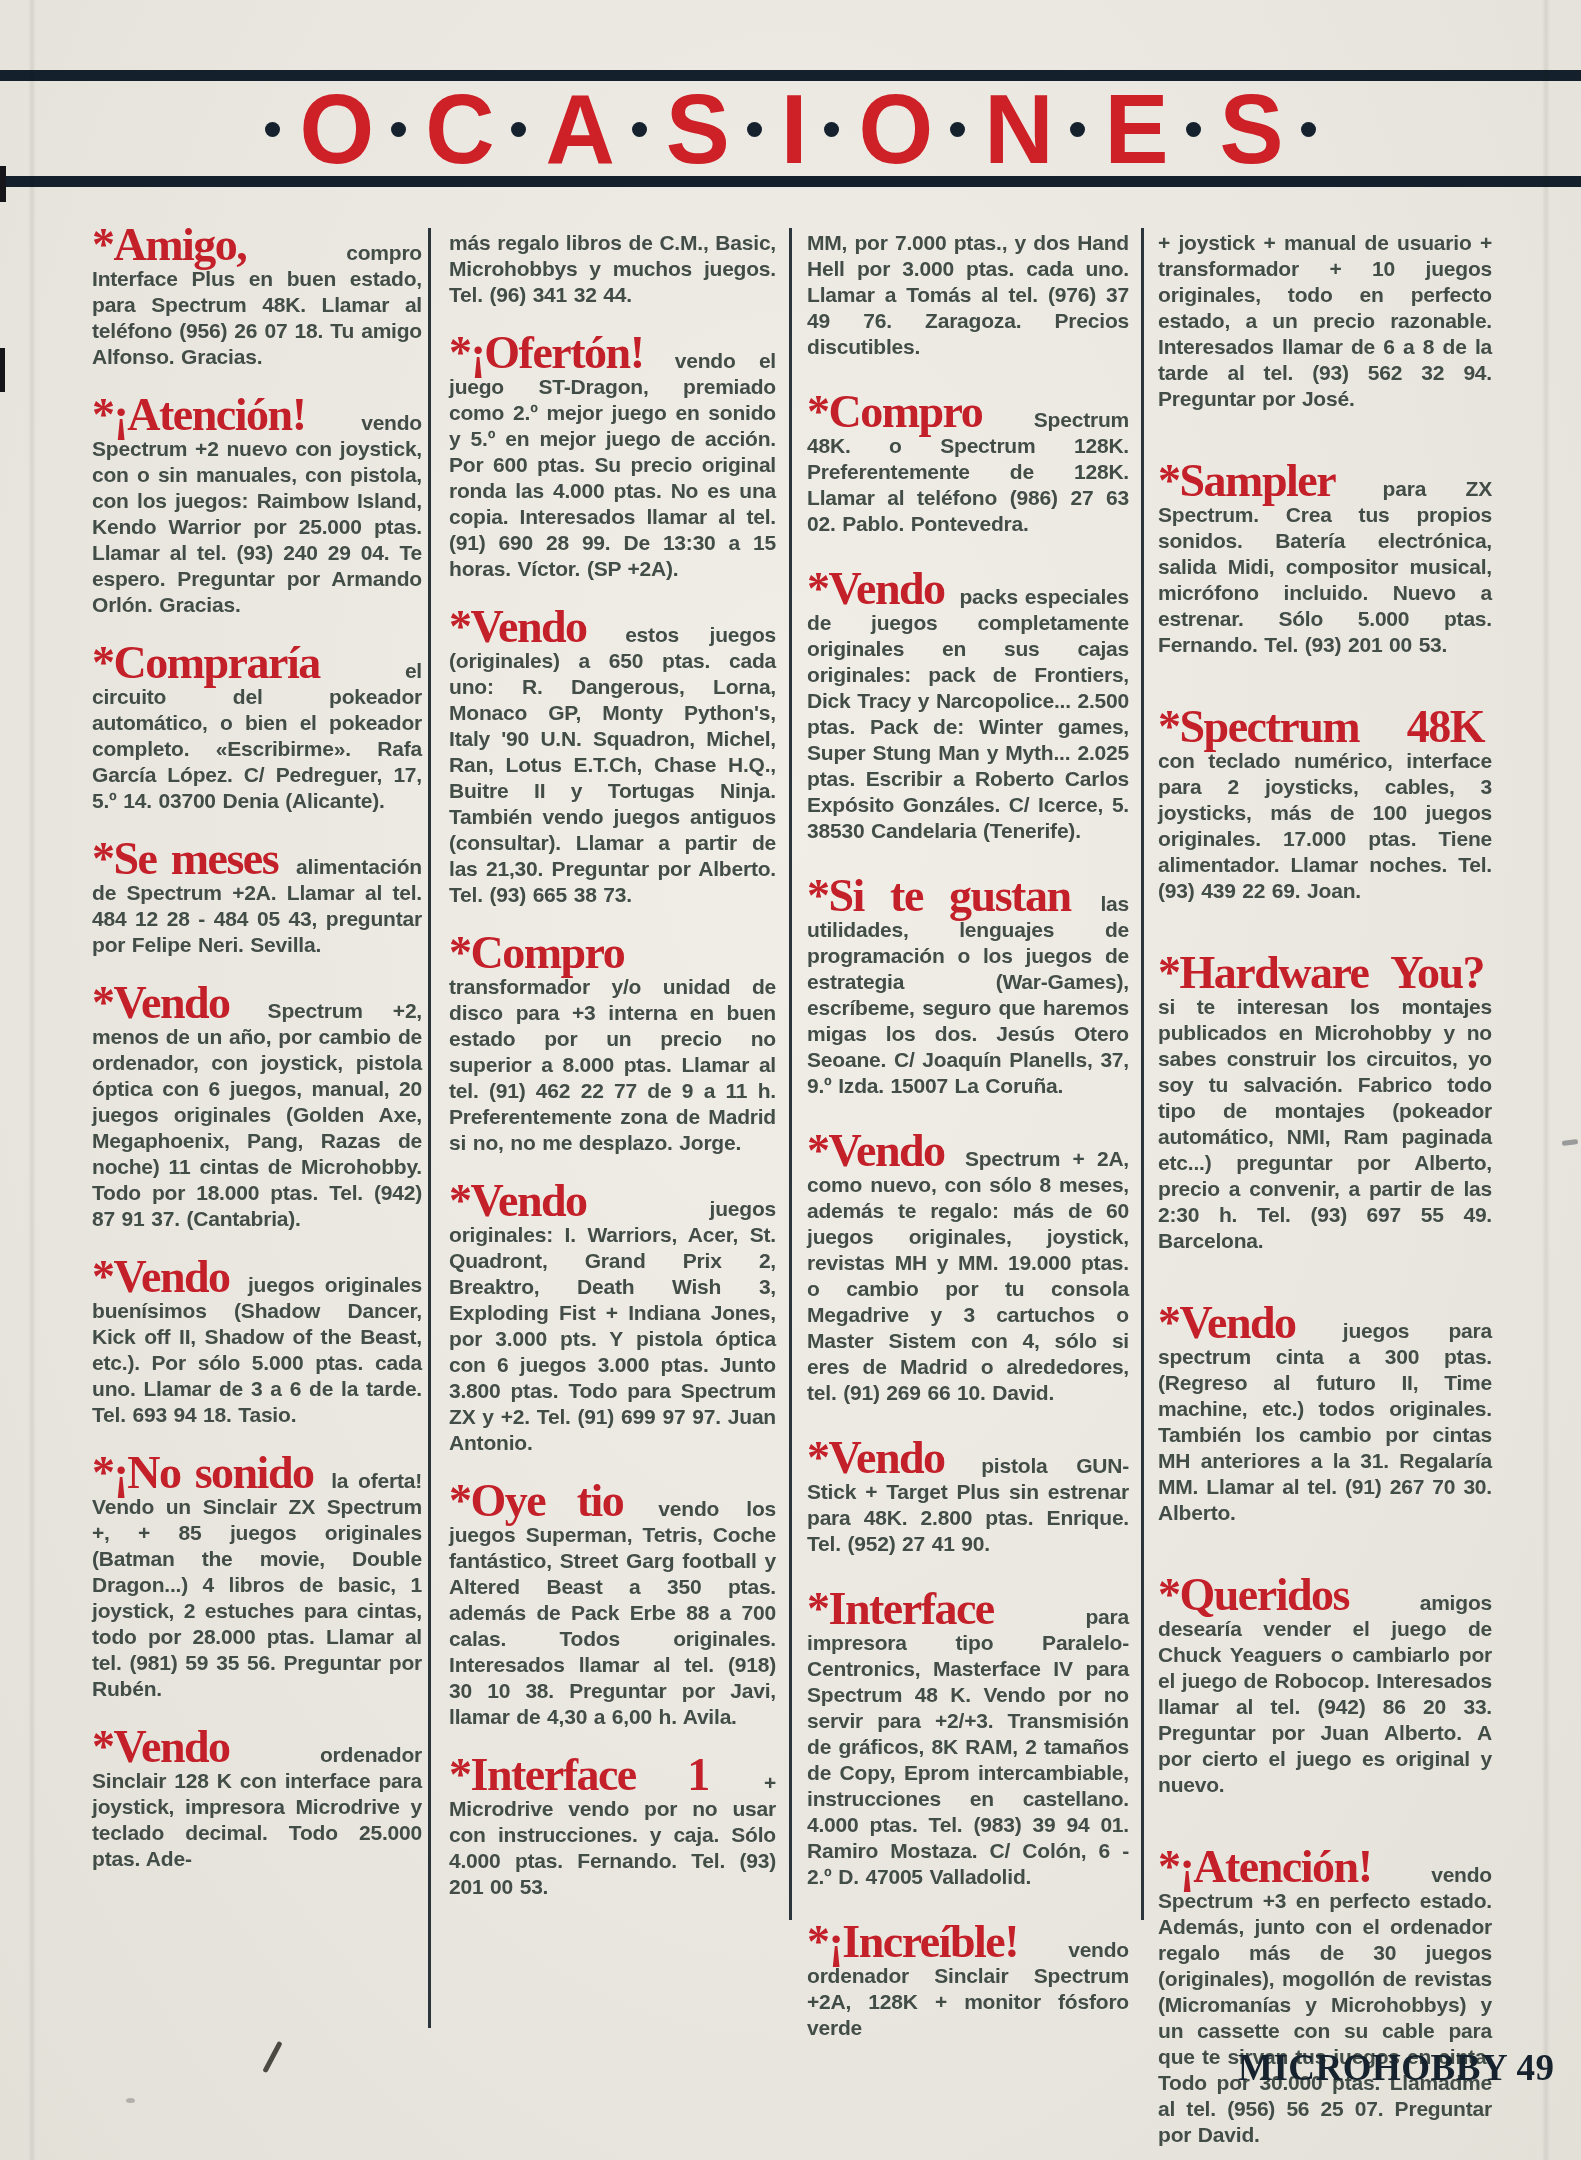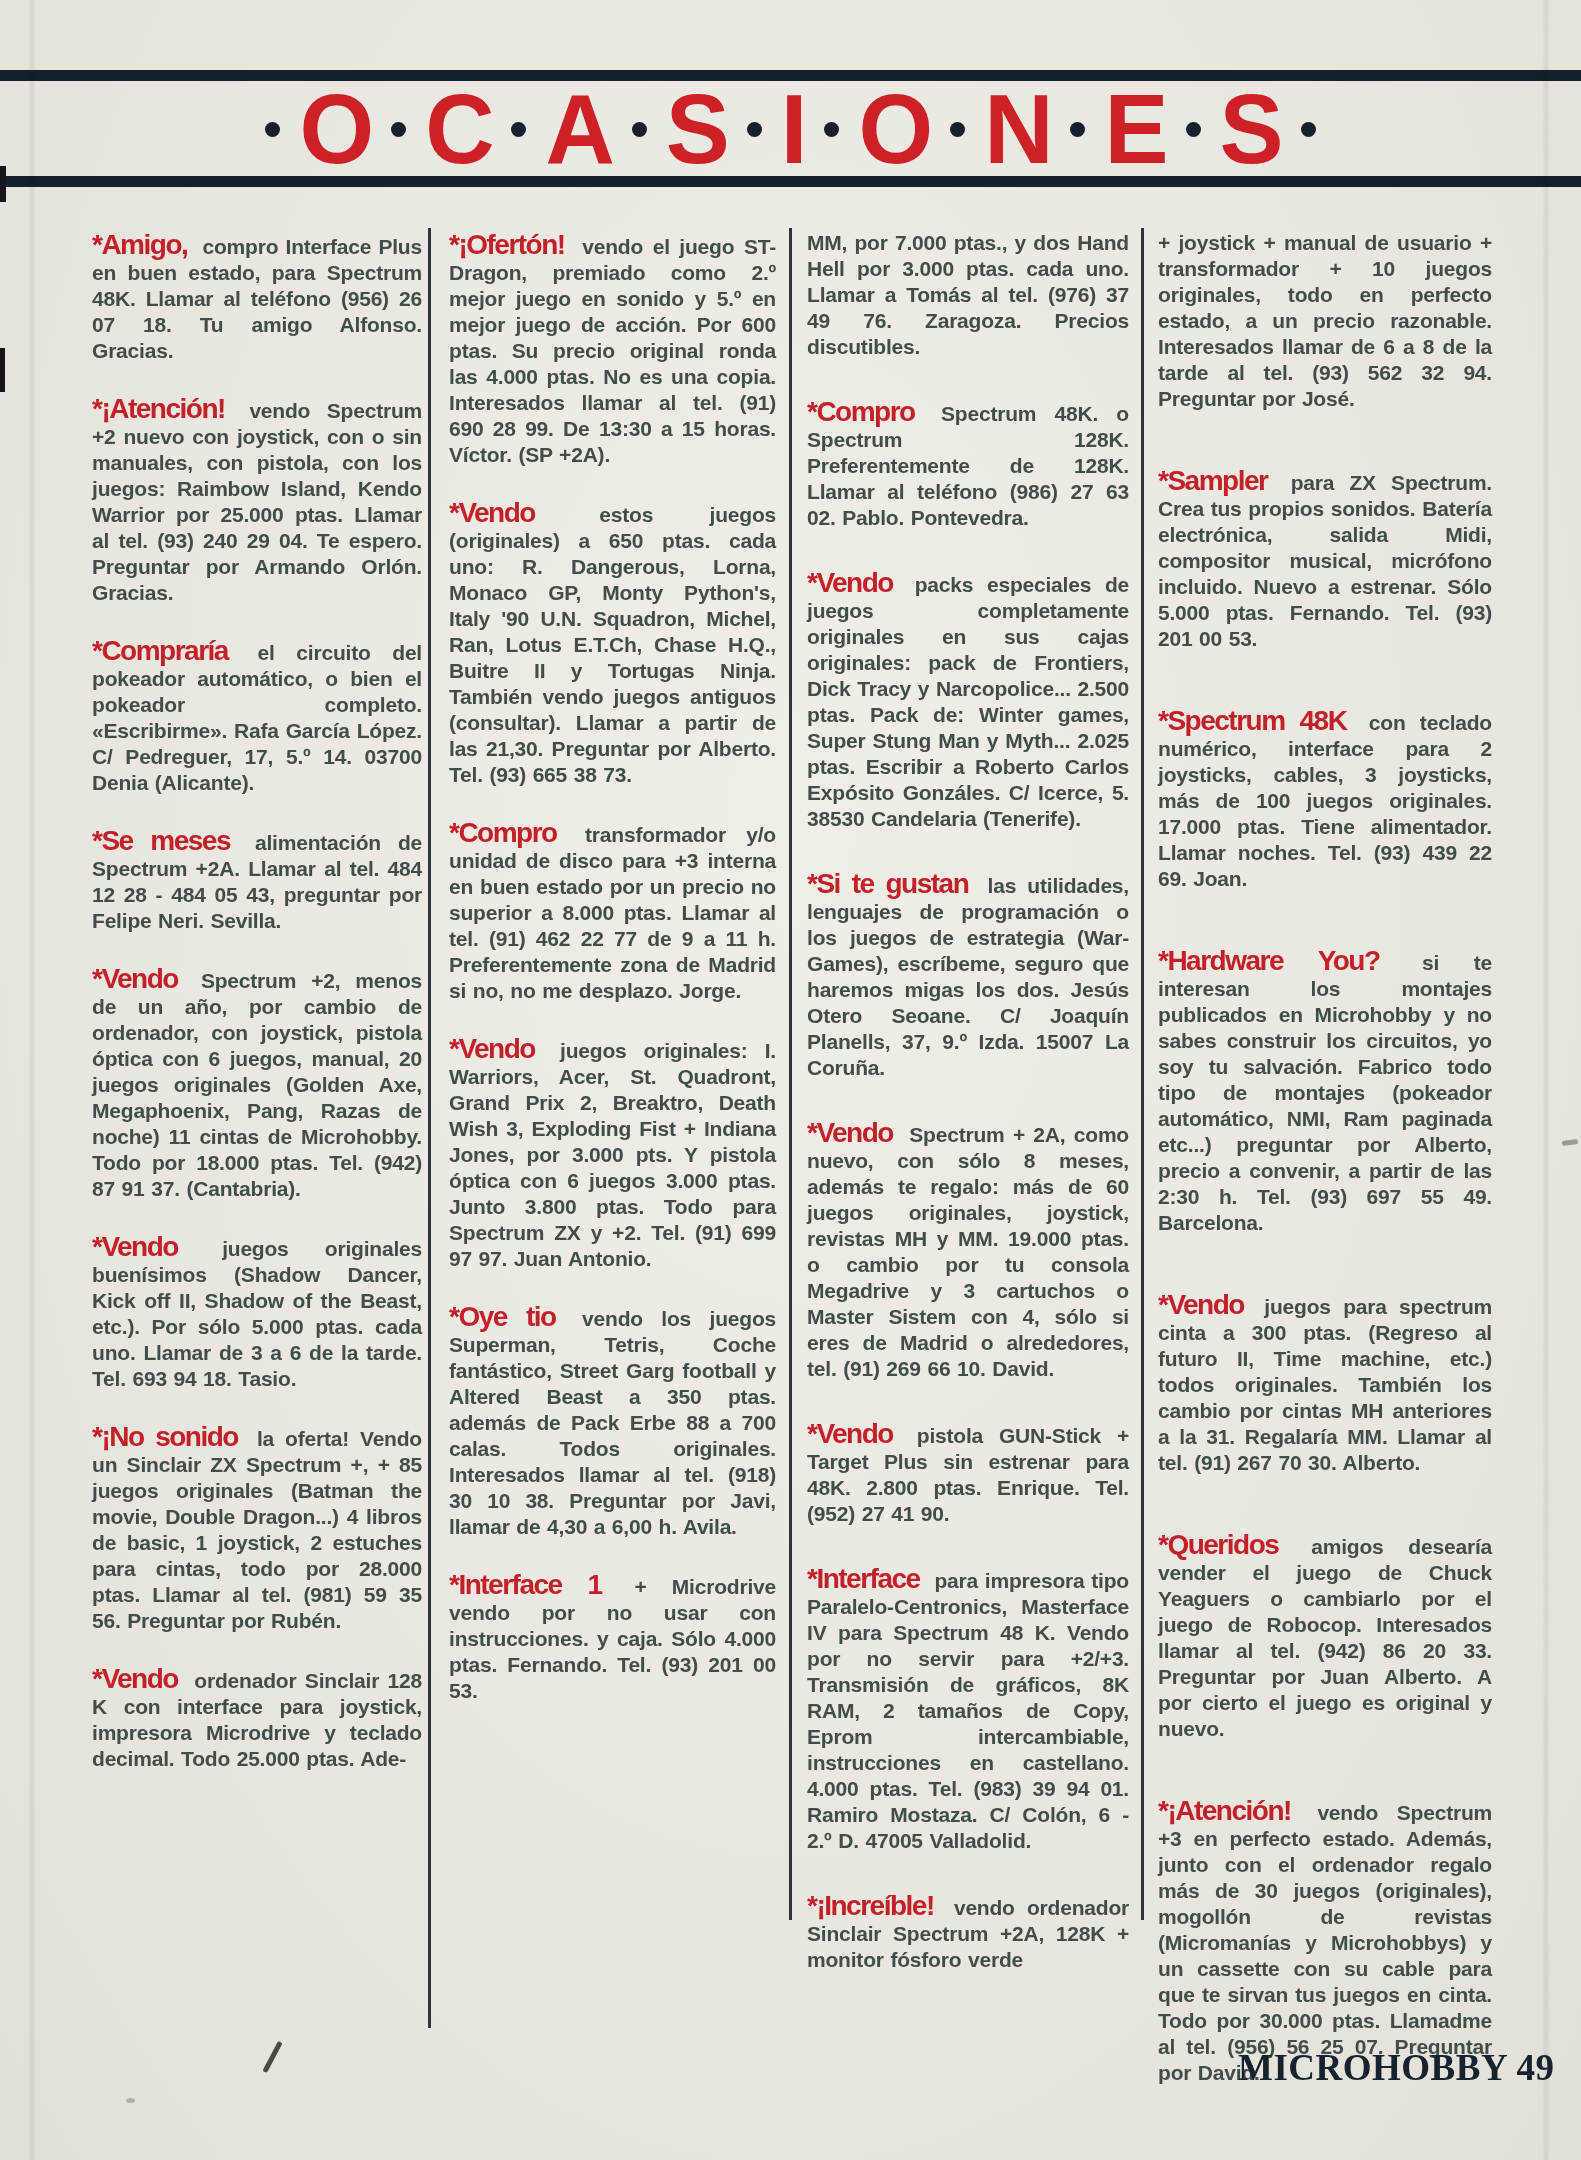--- a/index.html
+++ b/index.html
@@ -20,22 +20,22 @@
   .col3{left:807px;width:322px;}
   .col4{left:1158px;width:334px;}
   .divider{position:absolute;top:228px;width:3px;background:#2c343c;}
   .d1{left:428px;height:1800px;}
   .d2{left:789px;height:1692px;}
   .d3{left:1141px;height:1692px;}
   .ad{margin:0 0 30px 0;text-align:justify;color:#434d48;font-size:21px;
     line-height:26px;font-weight:600;letter-spacing:-0.2px;word-spacing:1px;}
   .col3 .ad{margin-bottom:37px;}
   .col4 .ad{margin-bottom:54px;}
-  .lead{font-size:28px;font-weight:bold;color:#c32029;line-height:30px;
-    letter-spacing:-1.5px;padding-right:8px;white-space:nowrap;}
+  .lead{font-size:46px;font-weight:bold;color:#c32029;line-height:30px;
+    letter-spacing:-1.5px;padding-right:8px;white-space:nowrap;font-family:Liberation Serif, serif;}
   .footer{position:absolute;left:1238px;top:2046px;
     font-family:"Liberation Serif", serif;font-weight:bold;font-size:37px;
     color:#16222d;letter-spacing:0.5px;}
   .crease{position:absolute;top:0;bottom:0;width:8px;
     background:linear-gradient(90deg,transparent,rgba(0,0,0,.07),transparent);}
   .crease.l{left:28px;}
   .crease.r{left:1542px;}
   .mark{position:absolute;background:#16161a;}
   .mark-a{left:0;top:166px;width:6px;height:36px;}
   .mark-b{left:0;top:348px;width:5px;height:44px;}
@@ -84,20 +84,21 @@
     <p class="ad"><span class="lead">*¡Atención!</span> <span>vendo Spectrum +2 nuevo con joystick, con o sin manuales, con pistola, con los juegos: Raimbow Island, Kendo Warrior por 25.000 ptas. Llamar al tel. (93) 240 29 04. Te espero. Preguntar por Armando Orlón. Gracias.</span></p>
     <p class="ad"><span class="lead">*Compraría</span> <span>el circuito del pokeador automático, o bien el pokeador completo. «Escribirme». Rafa García López. C/ Pedreguer, 17, 5.º 14. 03700 Denia (Alicante).</span></p>
     <p class="ad"><span class="lead">*Se meses</span> <span>alimentación de Spectrum +2A. Llamar al tel. 484 12 28 - 484 05 43, preguntar por Felipe Neri. Sevilla.</span></p>
     <p class="ad"><span class="lead">*Vendo</span> <span>Spectrum +2, menos de un año, por cambio de ordenador, con joystick, pistola óptica con 6 juegos, manual, 20 juegos originales (Golden Axe, Megaphoenix, Pang, Razas de noche) 11 cintas de Microhobby. Todo por 18.000 ptas. Tel. (942) 87 91 37. (Cantabria).</span></p>
     <p class="ad"><span class="lead">*Vendo</span> <span>juegos originales buenísimos (Shadow Dancer, Kick off II, Shadow of the Beast, etc.). Por sólo 5.000 ptas. cada uno. Llamar de 3 a 6 de la tarde. Tel. 693 94 18. Tasio.</span></p>
     <p class="ad"><span class="lead">*¡No sonido</span> <span>la oferta! Vendo un Sinclair ZX Spectrum +, + 85 juegos originales (Batman the movie, Double Dragon...) 4 libros de basic, 1 joystick, 2 estuches para cintas, todo por 28.000 ptas. Llamar al tel. (981) 59 35 56. Preguntar por Rubén.</span></p>
     <p class="ad"><span class="lead">*Vendo</span> <span>ordenador Sinclair 128 K con interface para joystick, impresora Microdrive y teclado decimal. Todo 25.000 ptas. Ade-</span></p>
   </div>
 
   <div class="col col2">
+    <p class="ad"><span>más regalo libros de C.M., Basic, Microhobbys y muchos juegos. Tel. (96) 341 32 44.</span></p>
     <p class="ad"><span class="lead">*¡Ofertón!</span> <span>vendo el juego ST-Dragon, premiado como 2.º mejor juego en sonido y 5.º en mejor juego de acción. Por 600 ptas. Su precio original ronda las 4.000 ptas. No es una copia. Interesados llamar al tel. (91) 690 28 99. De 13:30 a 15 horas. Víctor. (SP +2A).</span></p>
     <p class="ad"><span class="lead">*Vendo</span> <span>estos juegos (originales) a 650 ptas. cada uno: R. Dangerous, Lorna, Monaco GP, Monty Python's, Italy '90 U.N. Squadron, Michel, Ran, Lotus E.T.Ch, Chase H.Q., Buitre II y Tortugas Ninja. También vendo juegos antiguos (consultar). Llamar a partir de las 21,30. Preguntar por Alberto. Tel. (93) 665 38 73.</span></p>
     <p class="ad"><span class="lead">*Compro</span> <span>transformador y/o unidad de disco para +3 interna en buen estado por un precio no superior a 8.000 ptas. Llamar al tel. (91) 462 22 77 de 9 a 11 h. Preferentemente zona de Madrid si no, no me desplazo. Jorge.</span></p>
     <p class="ad"><span class="lead">*Vendo</span> <span>juegos originales: I. Warriors, Acer, St. Quadront, Grand Prix 2, Breaktro, Death Wish 3, Exploding Fist + Indiana Jones, por 3.000 pts. Y pistola óptica con 6 juegos 3.000 ptas. Junto 3.800 ptas. Todo para Spectrum ZX y +2. Tel. (91) 699 97 97. Juan Antonio.</span></p>
     <p class="ad"><span class="lead">*Oye tio</span> <span>vendo los juegos Superman, Tetris, Coche fantástico, Street Garg football y Altered Beast a 350 ptas. además de Pack Erbe 88 a 700 calas. Todos originales. Interesados llamar al tel. (918) 30 10 38. Preguntar por Javi, llamar de 4,30 a 6,00 h. Avila.</span></p>
     <p class="ad"><span class="lead">*Interface 1</span> <span>+ Microdrive vendo por no usar con instrucciones. y caja. Sólo 4.000 ptas. Fernando. Tel. (93) 201 00 53.</span></p>
   </div>
 
   <div class="col col3">
     <p class="ad"><span>MM, por 7.000 ptas., y dos Hand Hell por 3.000 ptas. cada uno. Llamar a Tomás al tel. (976) 37 49 76. Zaragoza. Precios discutibles.</span></p>

